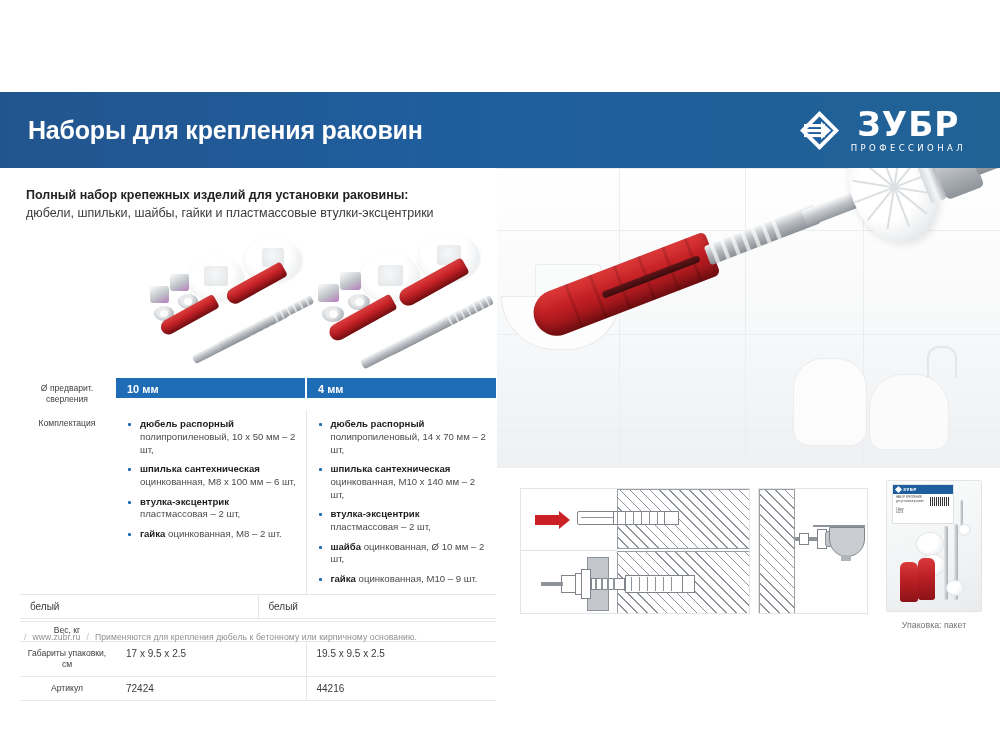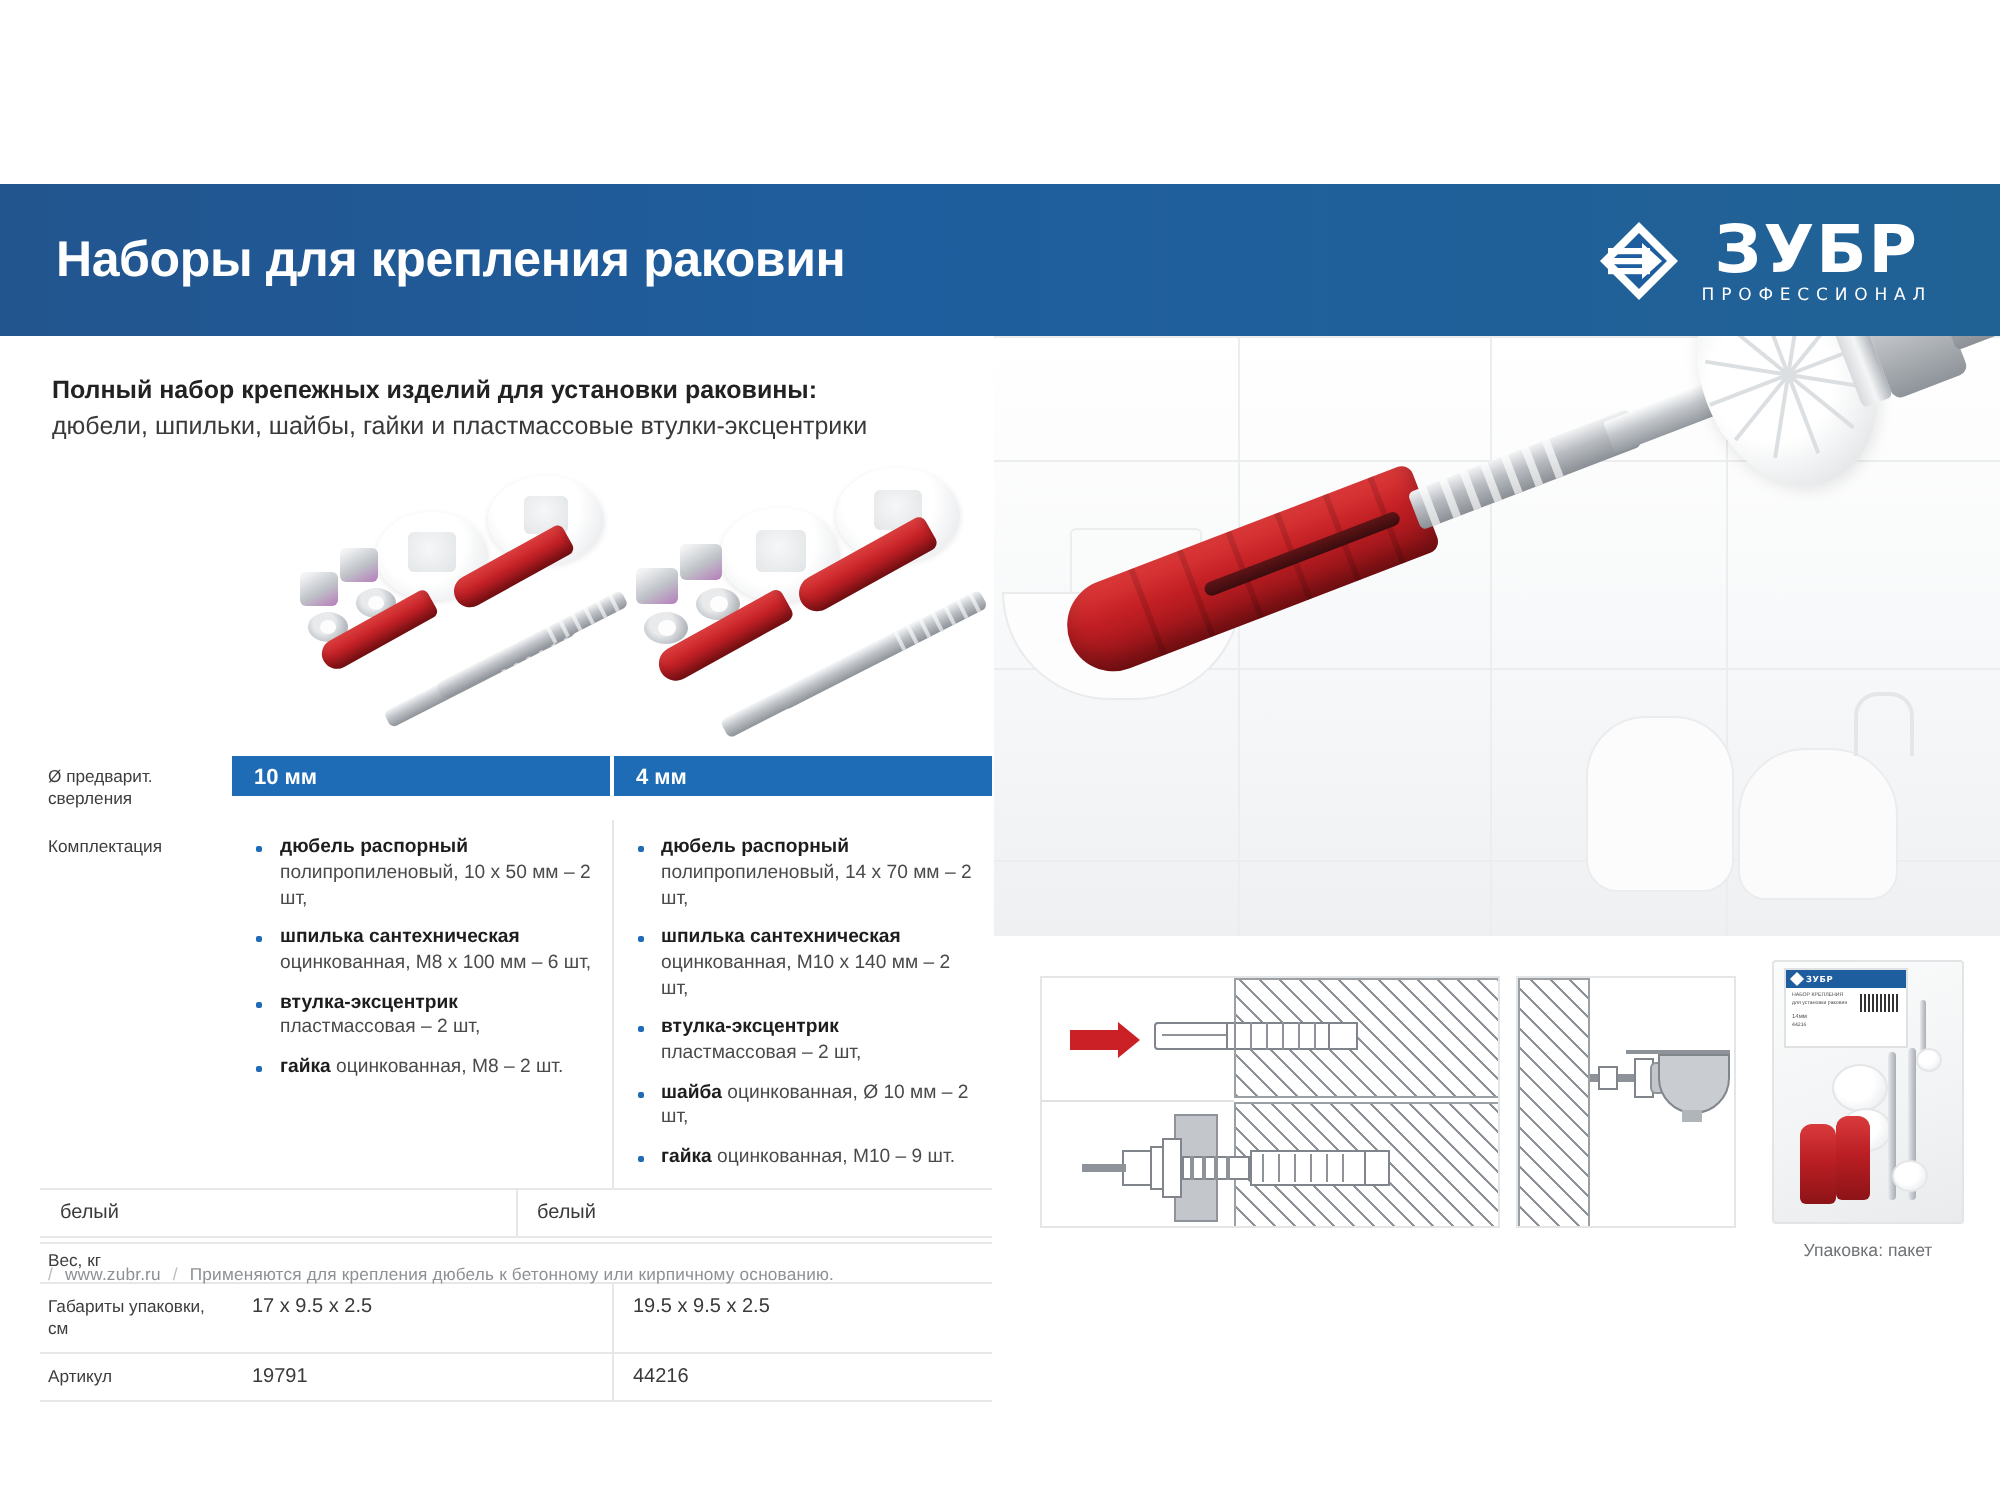--- a/index.html
+++ b/index.html
@@ -155,21 +155,21 @@
 
   
   .table{
     position:absolute;left:20px;top:378px;width:476px;
     font-size:9.3px;
   }
   .trow{display:flex;border-bottom:1px solid #e6e7e9;}
   .trow.head{border-bottom:none;}
   .tlabel{
     width:96px;flex:0 0 96px;box-sizing:border-box;
-    padding:6px 6px 6px 4px;color:#3d3d3d;font-size:8.6px;line-height:1.25;
+    padding:6px 6px 6px 4px;color:#3d3d3d;font-size:8.6px;line-height:1.25;text-align:center;
   }
   .tcell{
     flex:1 1 0;box-sizing:border-box;padding:6px 8px 6px 10px;
     color:#3a3a3a;font-size:10px;
   }
   .tcell.divider{border-left:1px solid #e6e7e9;}
   .head .tlabel{padding-top:5px;}
   .head-cell{
     flex:1 1 0;box-sizing:border-box;
     background:#1f6cb6;color:#fff;font-weight:bold;font-size:11px;
@@ -459,21 +459,21 @@
     </div>
 
     <div class="trow">
       <div class="tlabel">Габариты упаковки, см</div>
       <div class="tcell">17 x 9.5 x 2.5</div>
       <div class="tcell divider">19.5 x 9.5 x 2.5</div>
     </div>
 
     <div class="trow">
       <div class="tlabel">Артикул</div>
-      <div class="tcell">19791</div>
+      <div class="tcell">72424</div>
       <div class="tcell divider">44216</div>
     </div>
   </div>
   <div class="table-bottom-line"></div>
 
   <div class="footer">
     <span class="slash">/</span>
     <span class="url">www.zubr.ru</span>
     <span class="slash">/</span>
     <span class="note">Применяются для крепления дюбель к бетонному или кирпичному основанию.</span>

